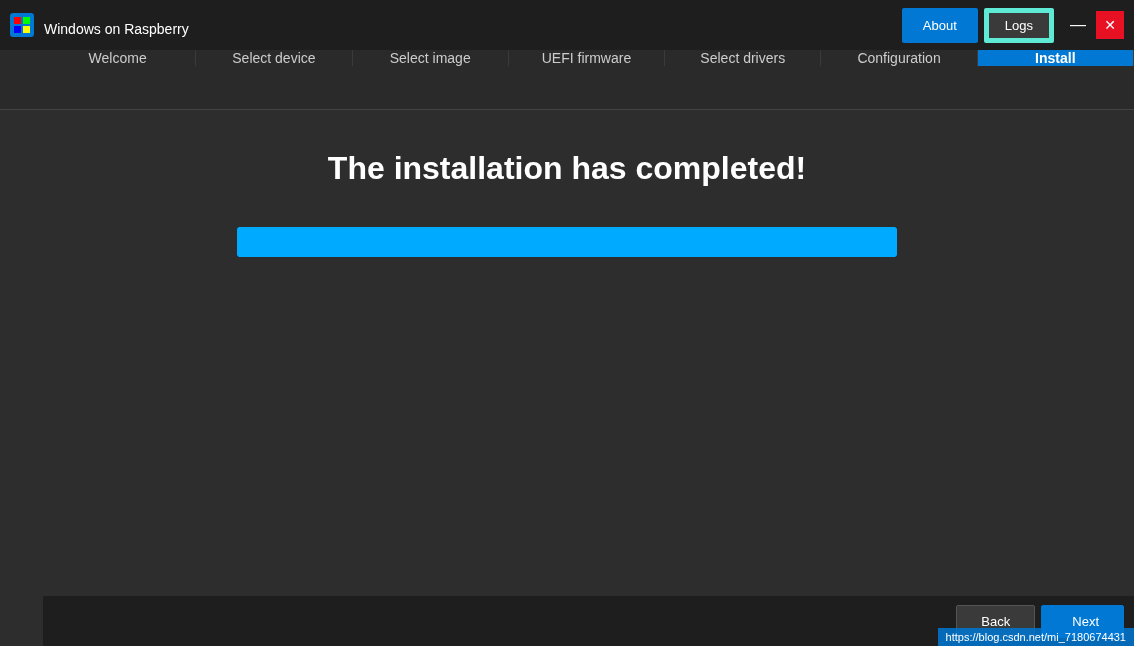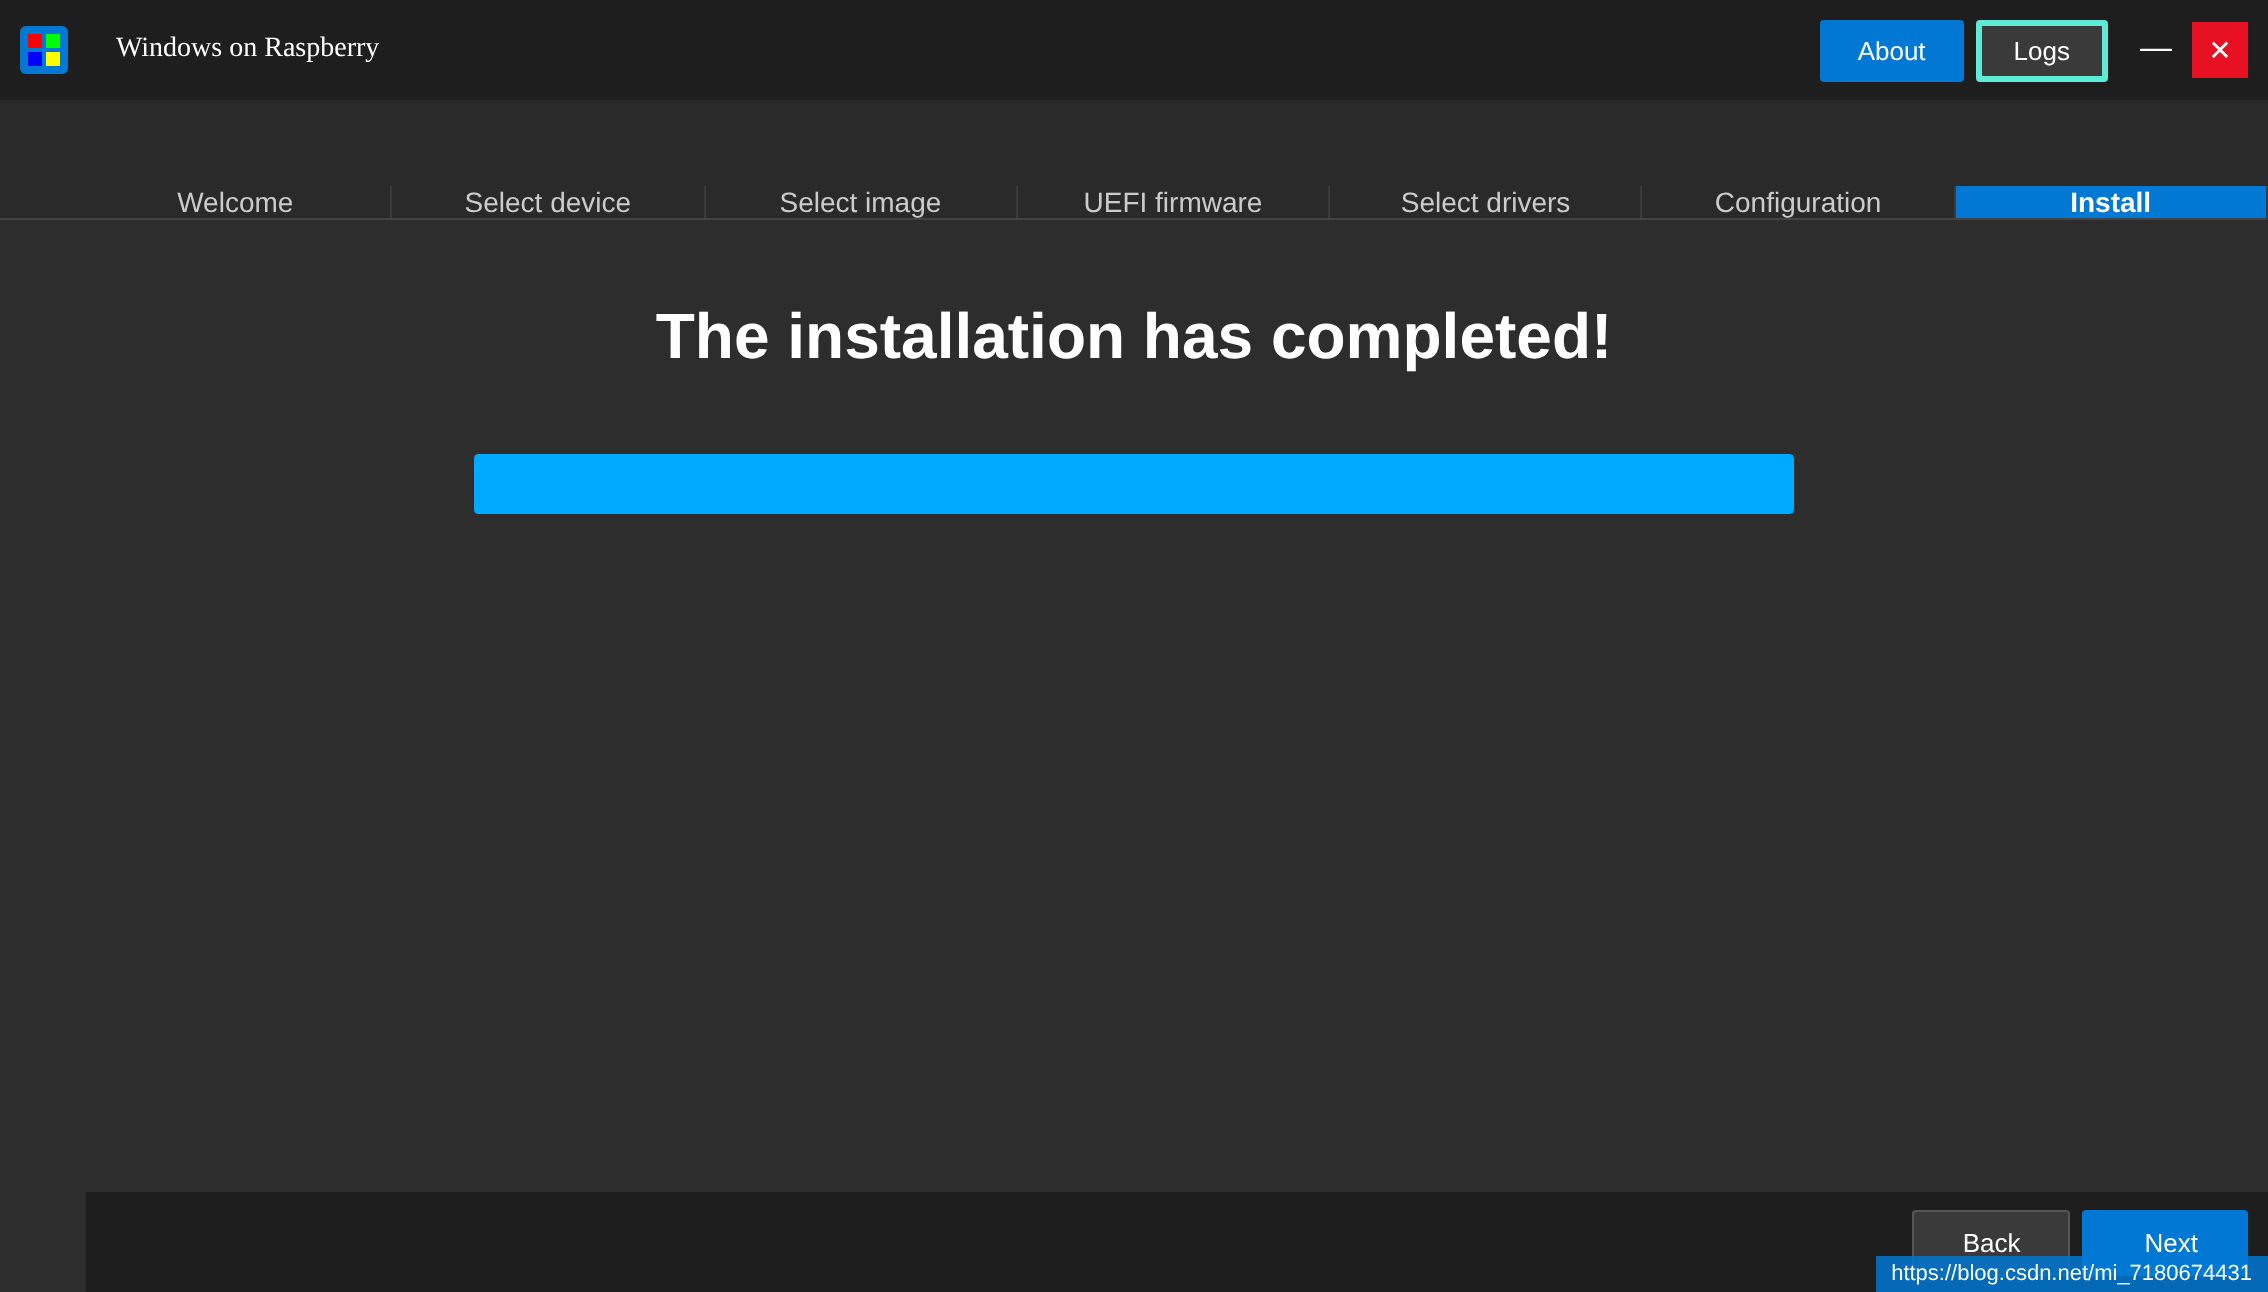--- a/index.html
+++ b/index.html
@@ -29,24 +29,23 @@
       height: 50px;
       background: #1e1e1e;
       display: flex;
       align-items: center;
       padding: 0 10px;
       flex-shrink: 0;
     }
 
     .title-bar-left {
       display: flex;
-      align-items: center;
-      gap: 24px;
+      align-items: flex-end;
+      gap: 10px;
       flex: 1;
-      font-family: Liberation Serif, serif;
     }
 
     .app-icon {
       width: 24px;
       height: 24px;
       background: #0078d4;
       border-radius: 3px;
       display: flex;
       align-items: center;
       justify-content: center;
@@ -64,21 +63,21 @@
     .title-bar-right {
       display: flex;
       align-items: center;
       gap: 6px;
     }
 
     .title-btn {
       padding: 5px 16px;
       font-size: 13px;
       cursor: pointer;
-      border: 3px solid #5eead4;
+      border: 5px solid #5eead4;
       border-radius: 2px;
       color: white;
       background: #3a3a3a;
     }
 
     .title-btn.active {
       background: #0078d4;
       border-color: #0078d4;
     }
 
@@ -110,21 +109,21 @@
     .win-btn-minimize {
       font-size: 16px;
       line-height: 1;
     }
 
     
     .nav-tabs {
       height: 60px;
       background: #2a2a2a;
       display: flex;
-      align-items: flex-end;
+      align-items: flex-start;
       border-bottom: 1px solid #444;
       flex-shrink: 0;
       padding-left: 40px;
     }
 
     .nav-tab {
       display: flex;
       align-items: center;
       justify-content: center;
       padding: 0 20px;

